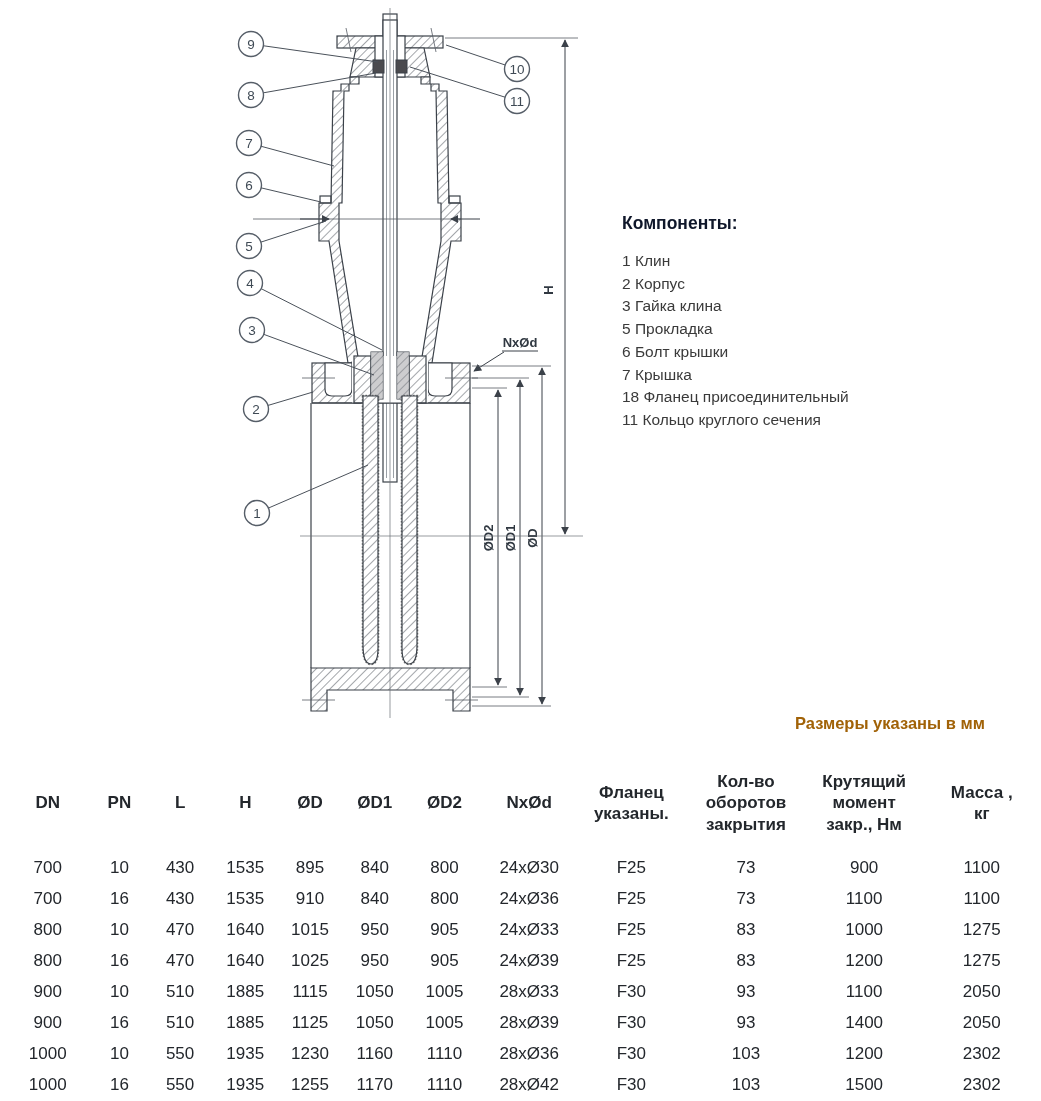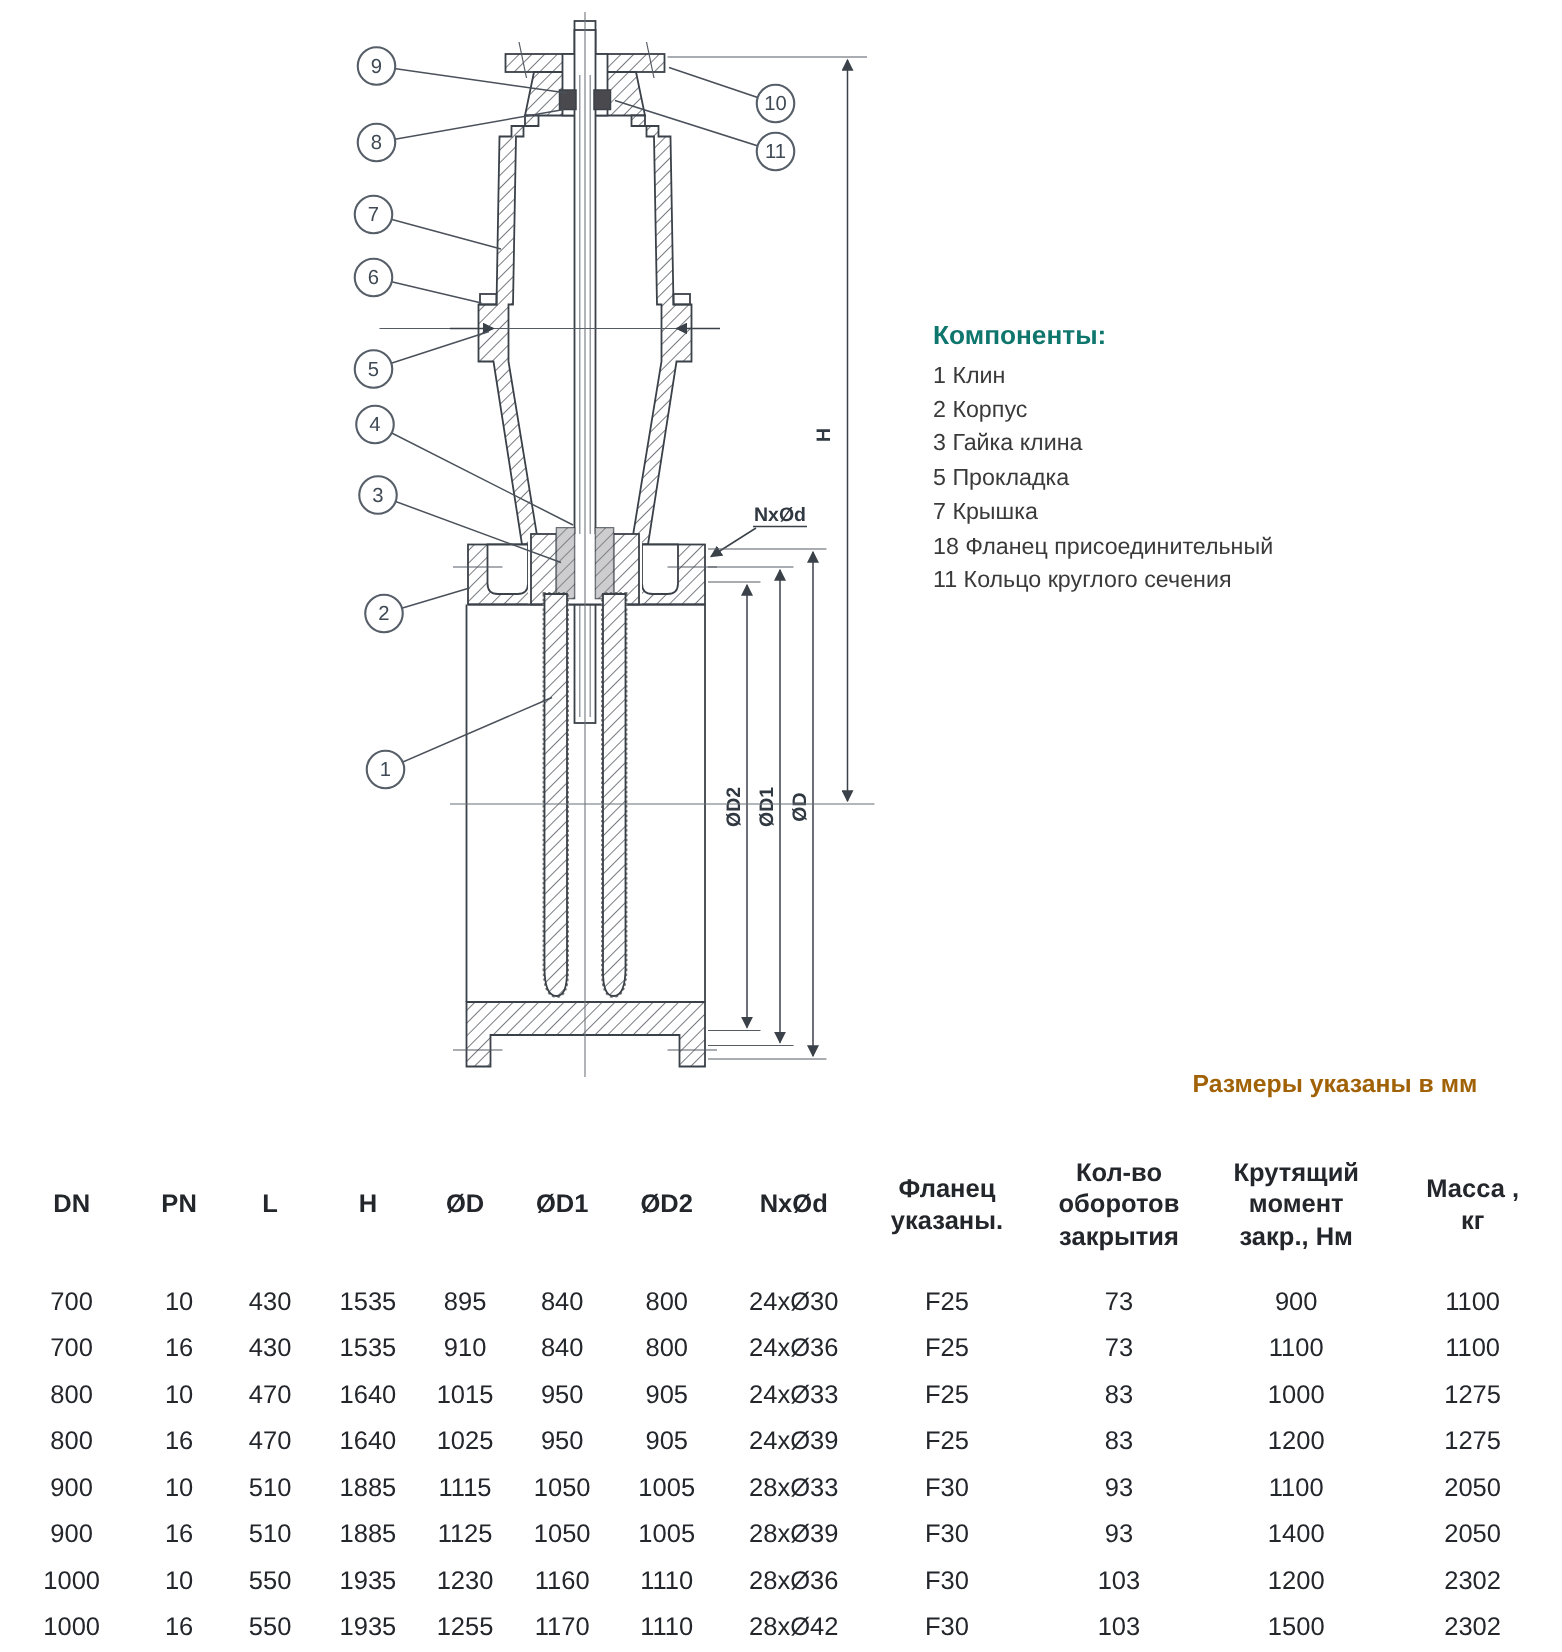--- a/index.html
+++ b/index.html
@@ -12,23 +12,23 @@
   .hatched{fill:url(#hatch);stroke:#3b4149;stroke-width:1.2;}
   .darkpart{fill:#8f8f94;stroke:#3b4149;stroke-width:1;}
   .white{fill:#fff;stroke:#3b4149;stroke-width:1.2;}
   .dim{stroke:#3b4149;stroke-width:1;fill:none;}
   .dimtext{font:600 13px "Liberation Sans",sans-serif;fill:#303841;}
   .callout-line{stroke:#4a515a;stroke-width:1;}
   .callout-circle{fill:#fff;stroke:#565e68;stroke-width:1.4;}
   .callout-num{font:13.5px "Liberation Sans",sans-serif;fill:#3f4a55;text-anchor:middle;}
   
   .components{position:absolute;left:622px;top:213px;width:330px;}
-  .components-title{font-size:17.5px;font-weight:bold;color:#0f766e;}
+  .components-title{font-size:17.5px;font-weight:bold;color:#0f172a;}
   .comp-item{font-size:15.5px;line-height:22.7px;color:#3a3a3a;}
-  #components-list{margin-top:6px;}
+  #components-list{margin-top:16px;}
   
   .units-note{position:absolute;left:795px;top:714px;width:246px;
               font-size:16.5px;font-weight:bold;color:#a16207;}
   
   #spec-table{position:absolute;left:4px;top:754px;border-collapse:collapse;table-layout:fixed;}
   #spec-table th{font-size:17px;font-weight:bold;height:98px;vertical-align:middle;
                  text-align:center;white-space:pre-line;line-height:1.25;padding:0;color:#23272c;}
   #spec-table td{font-size:17px;height:31px;text-align:center;vertical-align:middle;
                  padding:0;color:#23272c;}
 </style>
@@ -186,20 +186,21 @@
     </g>
   </svg>
 
   <div class="components">
     <div class="components-title">Компоненты:</div>
     <div id="components-list">
         <div class="comp-item">1 Клин</div>
         <div class="comp-item">2 Корпус</div>
         <div class="comp-item">3 Гайка клина</div>
         <div class="comp-item">5 Прокладка</div>
+        <div class="comp-item">6 Болт крышки</div>
         <div class="comp-item">7 Крышка</div>
         <div class="comp-item">18 Фланец присоединительный</div>
         <div class="comp-item">11 Кольцо круглого сечения</div>
       </div>
   </div>
 
   <div class="units-note">Размеры указаны в мм</div>
 
   <table id="spec-table">
     <colgroup id="spec-cols">

